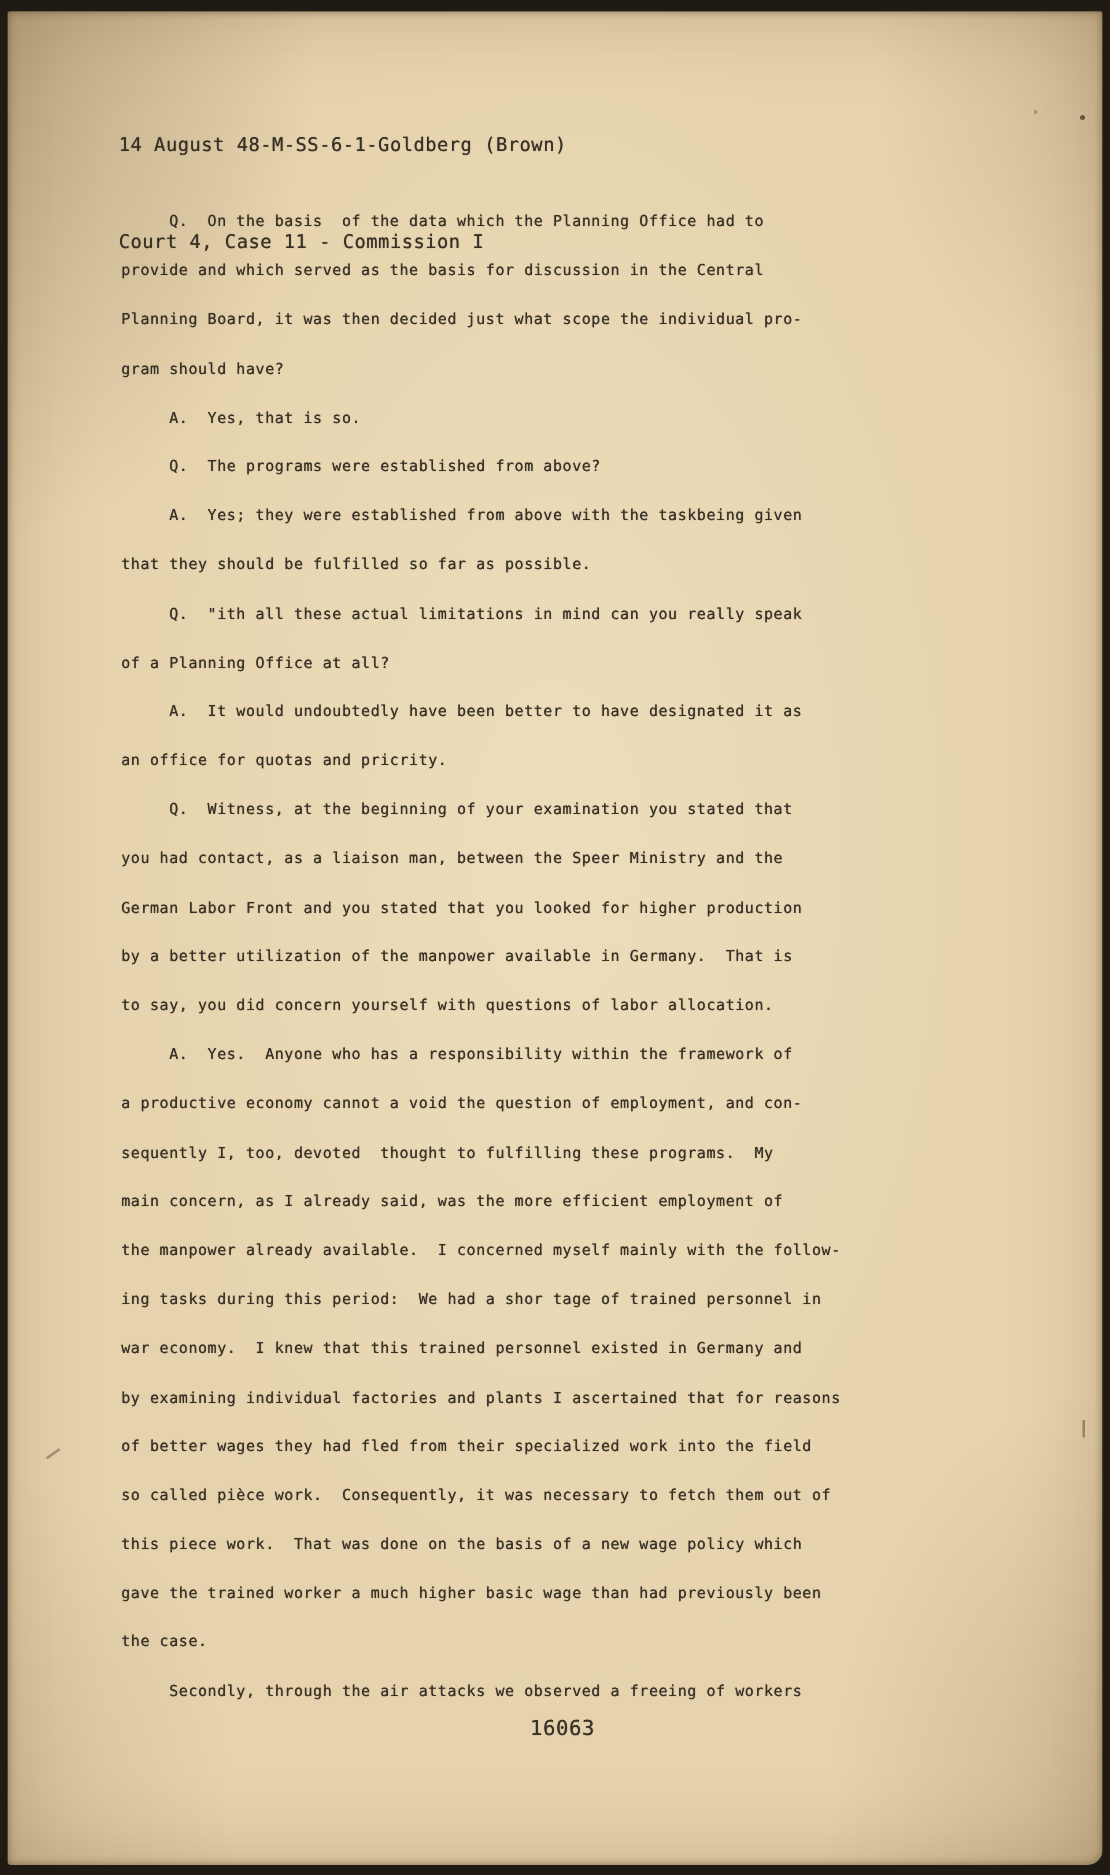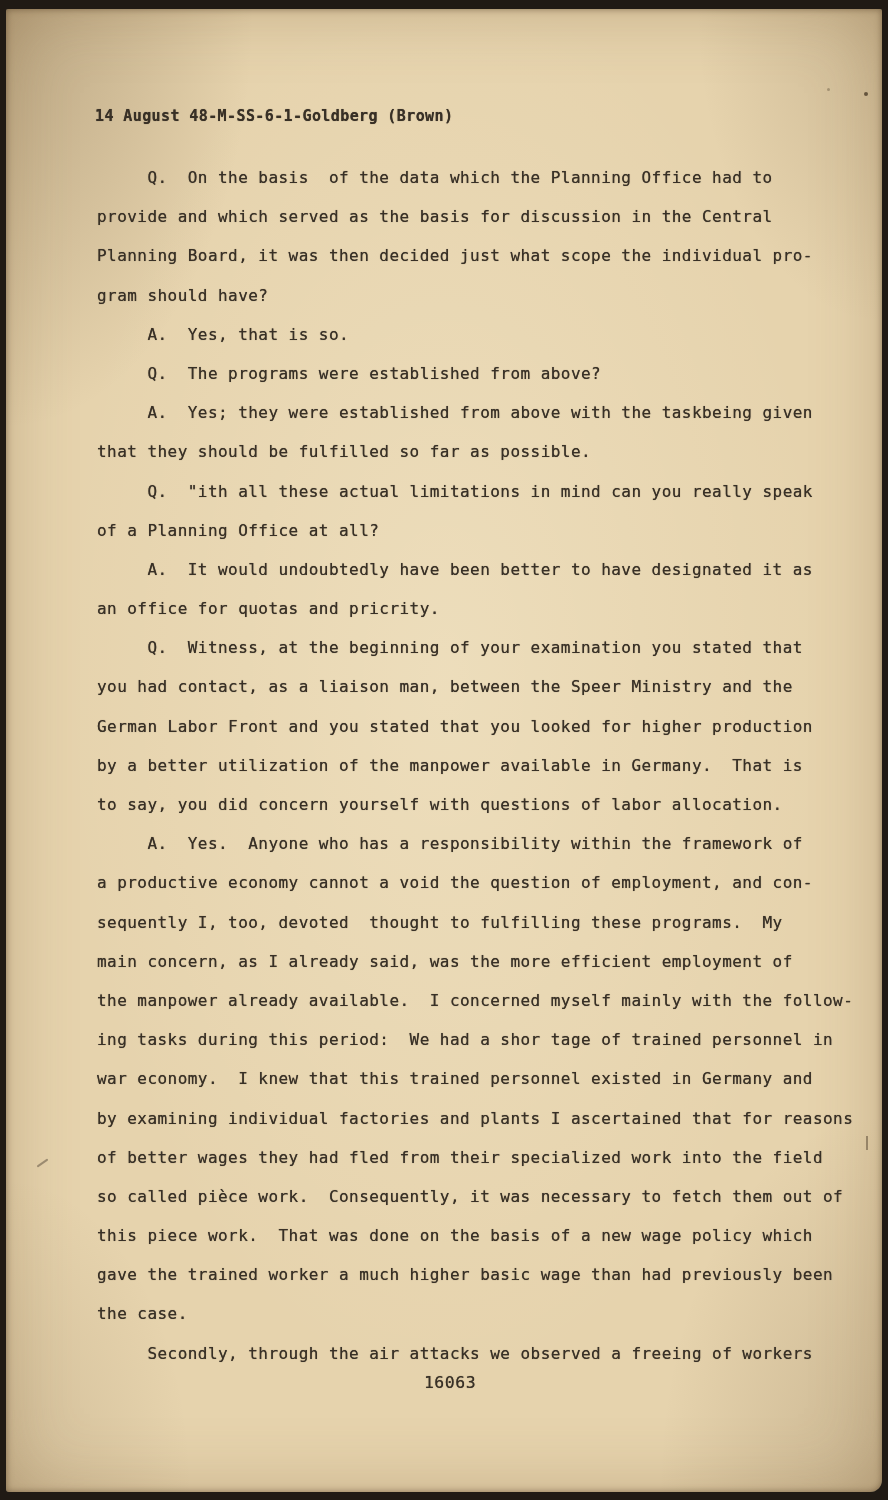--- a/index.html
+++ b/index.html
@@ -30,26 +30,25 @@
     color: #383026;
     text-shadow: 0 0 0.7px rgba(56,48,38,0.85);
   }
   .header {
     position: absolute;
     left: 95px; top: 53px;
     font-size: 15px;
     line-height: 25.5px;
     letter-spacing: 0.4px;
     white-space: pre;
-    font-weight: bold;
   }
   .transcript {
     position: absolute;
     left: 97px; top: 158px;
-    font-size: 16px;
+    font-size: 12px;
     line-height: 39.2px;
     letter-spacing: 0.45px;
     white-space: pre;
   }
   .tline { height: 39.2px; white-space: pre; }
   .pagenum {
     position: absolute;
     left: 0; top: 1363px;
     width: 876px;
     text-align: center;
@@ -79,20 +78,21 @@
   }
 </style>
 </head>
 <body>
 
 <div class="stage">
   <div class="paper"></div>
 
   <div class="header ink">
     <div>14 August 48-M-SS-6-1-Goldberg (Brown)</div>
+    <div>Court 4, Case 11 - Commission I</div>
   </div>
 
   <div class="transcript ink"><div class="tline">     Q.  On the basis  of the data which the Planning Office had to</div><div class="tline">provide and which served as the basis for discussion in the Central</div><div class="tline">Planning Board, it was then decided just what scope the individual pro-</div><div class="tline">gram should have?</div><div class="tline">     A.  Yes, that is so.</div><div class="tline">     Q.  The programs were established from above?</div><div class="tline">     A.  Yes; they were established from above with the taskbeing given</div><div class="tline">that they should be fulfilled so far as possible.</div><div class="tline">     Q.  "ith all these actual limitations in mind can you really speak</div><div class="tline">of a Planning Office at all?</div><div class="tline">     A.  It would undoubtedly have been better to have designated it as</div><div class="tline">an office for quotas and pricrity.</div><div class="tline">     Q.  Witness, at the beginning of your examination you stated that</div><div class="tline">you had contact, as a liaison man, between the Speer Ministry and the</div><div class="tline">German Labor Front and you stated that you looked for higher production</div><div class="tline">by a better utilization of the manpower available in Germany.  That is</div><div class="tline">to say, you did concern yourself with questions of labor allocation.</div><div class="tline">     A.  Yes.  Anyone who has a responsibility within the framework of</div><div class="tline">a productive economy cannot a void the question of employment, and con-</div><div class="tline">sequently I, too, devoted  thought to fulfilling these programs.  My</div><div class="tline">main concern, as I already said, was the more efficient employment of</div><div class="tline">the manpower already available.  I concerned myself mainly with the follow-</div><div class="tline">ing tasks during this period:  We had a shor tage of trained personnel in</div><div class="tline">war economy.  I knew that this trained personnel existed in Germany and</div><div class="tline">by examining individual factories and plants I ascertained that for reasons</div><div class="tline">of better wages they had fled from their specialized work into the field</div><div class="tline">so called pièce work.  Consequently, it was necessary to fetch them out of</div><div class="tline">this piece work.  That was done on the basis of a new wage policy which</div><div class="tline">gave the trained worker a much higher basic wage than had previously been</div><div class="tline">the case.</div><div class="tline">     Secondly, through the air attacks we observed a freeing of workers</div></div>
 
   <div class="pagenum ink">16063</div>
 
   <div class="speck speck-1"></div>
   <div class="speck speck-2"></div>
   <div class="pencil-mark"></div>
   <div class="edge-mark"></div>

